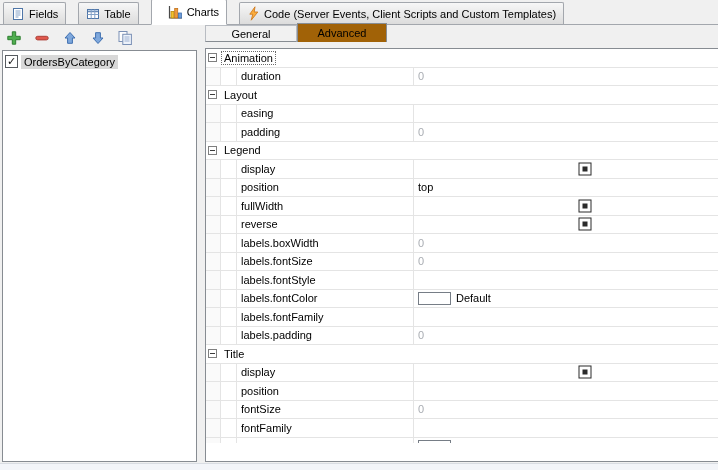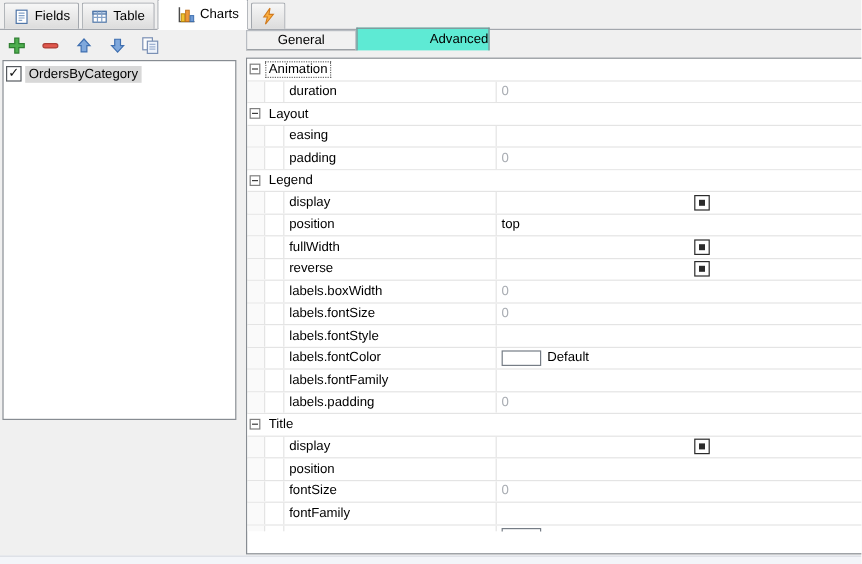--- a/index.html
+++ b/index.html
@@ -5,43 +5,43 @@
   html,body{margin:0;padding:0;}
   #app{position:relative;width:718px;height:470px;background:#f0f0f0;overflow:hidden;
        font-family:"Liberation Sans",sans-serif;font-size:11px;color:#000;}
   *{box-sizing:border-box;}
 
   
   .main-tab-bar{position:absolute;left:0;top:0;width:718px;height:25px;
     border-bottom:1px solid #a3a7ad;display:flex;align-items:flex-end;padding-left:3px;}
   .mtab{height:22px;display:flex;align-items:center;gap:4px;padding:0 7px;
     background:linear-gradient(#f7f7f7,#dcdcdc);border:1px solid #a3a7ad;border-bottom:none;
-    border-radius:2px 2px 0 0;margin-right:2px;white-space:nowrap;cursor:default;}
+    border-radius:2px 2px 0 0;margin-right:12px;white-space:nowrap;cursor:default;}
   .mtab.active{height:26px;margin-bottom:-1px;background:#fff;position:relative;z-index:2;
     border-bottom:1px solid #fff;padding-left:15px;}
   .icn{display:inline-flex;align-items:center;justify-content:center;}
 
   
   .toolbar{position:absolute;left:5px;top:29px;height:18px;display:flex;gap:11px;align-items:center;}
   .tbtn{width:17px;height:17px;display:flex;align-items:center;justify-content:center;}
-  .chart-list{position:absolute;left:2px;top:50px;width:195px;height:300px;
+  .chart-list{position:absolute;left:2px;top:50px;width:195px;height:412px;
     background:#fff;border:1px solid #878c92;overflow:hidden;}
   .list-item{display:flex;align-items:center;height:17px;padding-left:2px;margin-top:2px;}
   .lcb{width:13px;height:13px;border:1px solid #565a5f;background:#fff;flex:none;
     display:flex;align-items:center;justify-content:center;font-size:11px;line-height:1;color:#111;}
   .lcb.checked::after{content:"✓";}
   .list-item .lbl{margin-left:3px;padding:1px 3px;}
   .list-item .lbl.selected{background:#d8d8d8;}
 
   
   .detail-tab-bar{position:absolute;left:205px;top:23px;height:19px;display:flex;align-items:flex-end;}
   .dtab{display:flex;align-items:center;justify-content:center;cursor:default;}
   .dtab.inactive{height:17px;width:92px;background:#f1f1f1;
     border:1px solid #b8bcc2;border-bottom:1px solid #878c92;}
-  .dtab.active{height:19px;width:111px;background:#5eead4;border:1px solid #878c92;border-bottom:none;justify-content:flex-end;}
+  .dtab.active{height:19px;width:90px;background:#a16207;border:1px solid #878c92;border-bottom:none;}
 
   
   .property-grid{position:absolute;left:205px;top:48px;width:567px;height:414px;
     background:#fff;border:1px solid #878c92;}
   .grid-rows{position:absolute;left:0;top:0;right:15px;bottom:0;overflow:hidden;}
   .grow{height:18.5px;border-bottom:1px solid #e4e4e4;display:flex;align-items:center;overflow:hidden;}
   .grow.sec{padding-left:2px;background:#fff;}
   .expander{width:9px;height:9px;border:1px solid #7f7f7f;background:#fff;position:relative;
     flex:none;margin-right:5px;}
   .expander::after{content:"";position:absolute;left:1px;right:1px;top:3px;height:1px;background:#3c3c3c;}
@@ -107,20 +107,21 @@
           </svg>
         </span>
         <span>Charts</span>
       </div>
       <div class="mtab">
         <span class="icn">
           <svg width="13" height="15" viewBox="0 0 13 15">
             <path d="M8 0.8 L2.8 8.2 H5.8 L4.2 14.2 L10.8 6 H7.2 Z" fill="#fcae3d" stroke="#cf7a1f" stroke-width="0.9"></path>
           </svg>
         </span>
+        <span>Code (Server Events, Client Scripts and Custom Templates)</span>
       </div>
     </div>
 
   <div class="toolbar">
       <div class="tbtn">
         <span class="icn">
           <svg width="16" height="16" viewBox="0 0 16 16">
             <path d="M6.3 1.8h3.4v4.5h4.5v3.4H9.7v4.5H6.3V9.7H1.8V6.3h4.5z" fill="#4fae4f" stroke="#2f7f31" stroke-width="1"></path>
           </svg>
         </span>

